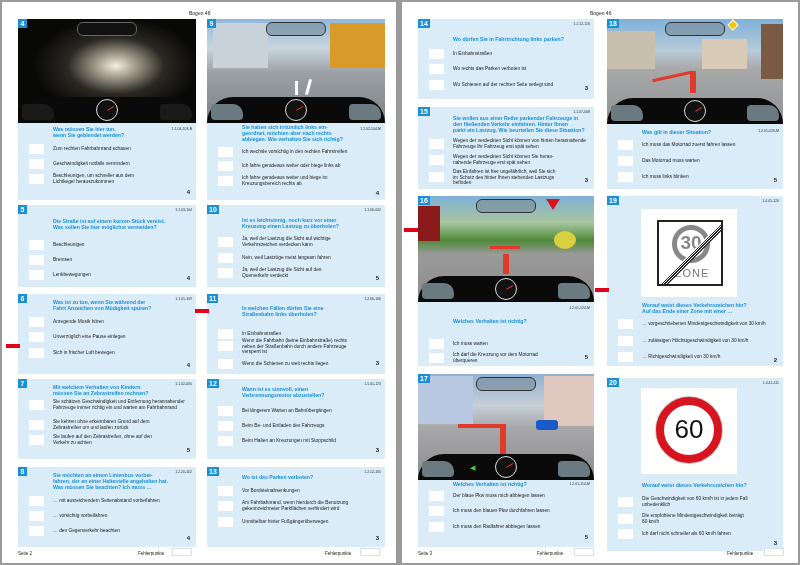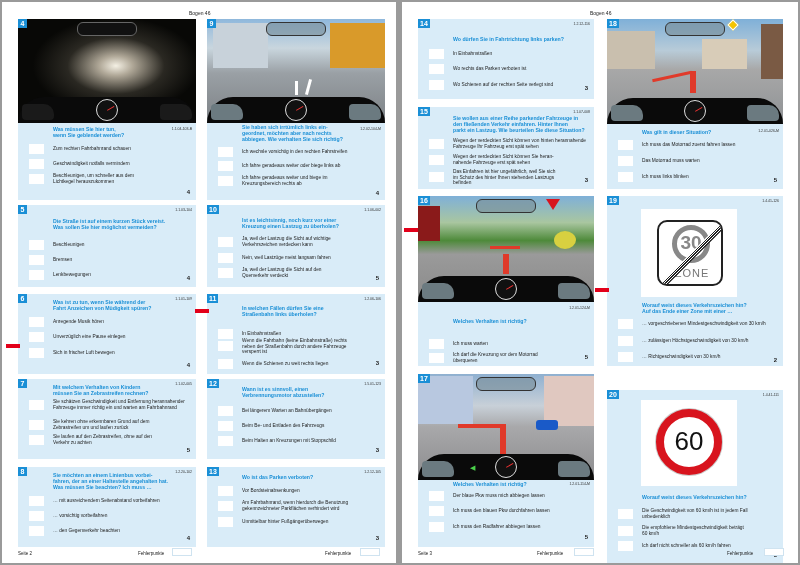--- a/index.html
+++ b/index.html
@@ -368,21 +368,21 @@
         <span class="box"></span>
         <span class="atext">Ich darf die Kreuzung vor dem Motorrad überqueren</span>
       </div>
     <div class="pts" style="top:158px;">5</div>
   </div>
 
   <div class="card" style="left:205px;top:194px;width:176px;height:170px;">
     <div class="qnum">19</div>
     <div class="qcode" style="top:3px;">1.4.41-126</div>
     <div class="sign-panel" style="left:34px;top:13px;width:96px;height:88px;">
-      <div style="position:absolute;left:16px;top:11px;width:66px;height:66px;border:2px solid #222;border-radius:10px;background:#fff;overflow:hidden;">
+      <div style="position:absolute;left:16px;top:11px;width:66px;height:66px;border:2px solid #222;border-radius:0;background:#fff;overflow:hidden;">
         <div style="position:absolute;left:13px;top:3px;width:38px;height:38px;border:5px solid #888;border-radius:50%;"></div>
         <div style="position:absolute;left:13px;top:10px;width:38px;text-align:center;font-size:19px;font-weight:bold;color:#888;">30</div>
         <div style="position:absolute;left:0;top:45px;width:66px;text-align:center;font-size:11px;color:#777;letter-spacing:1px;">ZONE</div>
         <div style="position:absolute;left:-12px;top:30px;width:92px;height:6px;background:repeating-linear-gradient(0deg,#222 0 1px,#fff 1px 2px);transform:rotate(-45deg);"></div>
       </div>
     </div>
     <div class="qtext" style="left:35px;top:106px;width:135px;white-space:pre-line;">Worauf weist dieses Verkehrszeichen hin?
 Auf das Ende einer Zone mit einer …</div>
     <div class="ans" style="left:11px;top:123px;width:150px;">
         <span class="box"></span>
@@ -425,21 +425,21 @@
         <span class="box"></span>
         <span class="atext">Ich muss den blauen Pkw durchfahren lassen</span>
       </div>
     <div class="ans" style="left:11px;top:148px;">
         <span class="box"></span>
         <span class="atext">Ich muss den Radfahrer abbiegen lassen</span>
       </div>
     <div class="pts" style="top:160px;">5</div>
   </div>
 
-  <div class="card" style="left:205px;top:388px;width:176px;height:173px;">
+  <div class="card" style="left:205px;top:376px;width:176px;height:173px;">
     <div class="qnum">20</div>
     <div class="qcode" style="top:3px;">1.4.41-111</div>
     <div class="sign-panel" style="left:34px;top:10px;width:96px;height:86px;">
       <div style="position:absolute;left:15px;top:9px;width:66px;height:66px;border:8px solid #d8141e;border-radius:50%;background:#fff;box-shadow:0 0 0 1px #ccc;">
         <div style="position:absolute;left:0;top:9px;width:50px;text-align:center;font-size:26px;color:#111;">60</div>
       </div>
     </div>
     <div class="qtext" style="left:35px;top:104px;width:135px;white-space:pre-line;">Worauf weist dieses Verkehrszeichen hin?</div>
     <div class="ans" style="left:11px;top:118px;width:130px;">
         <span class="box"></span>

